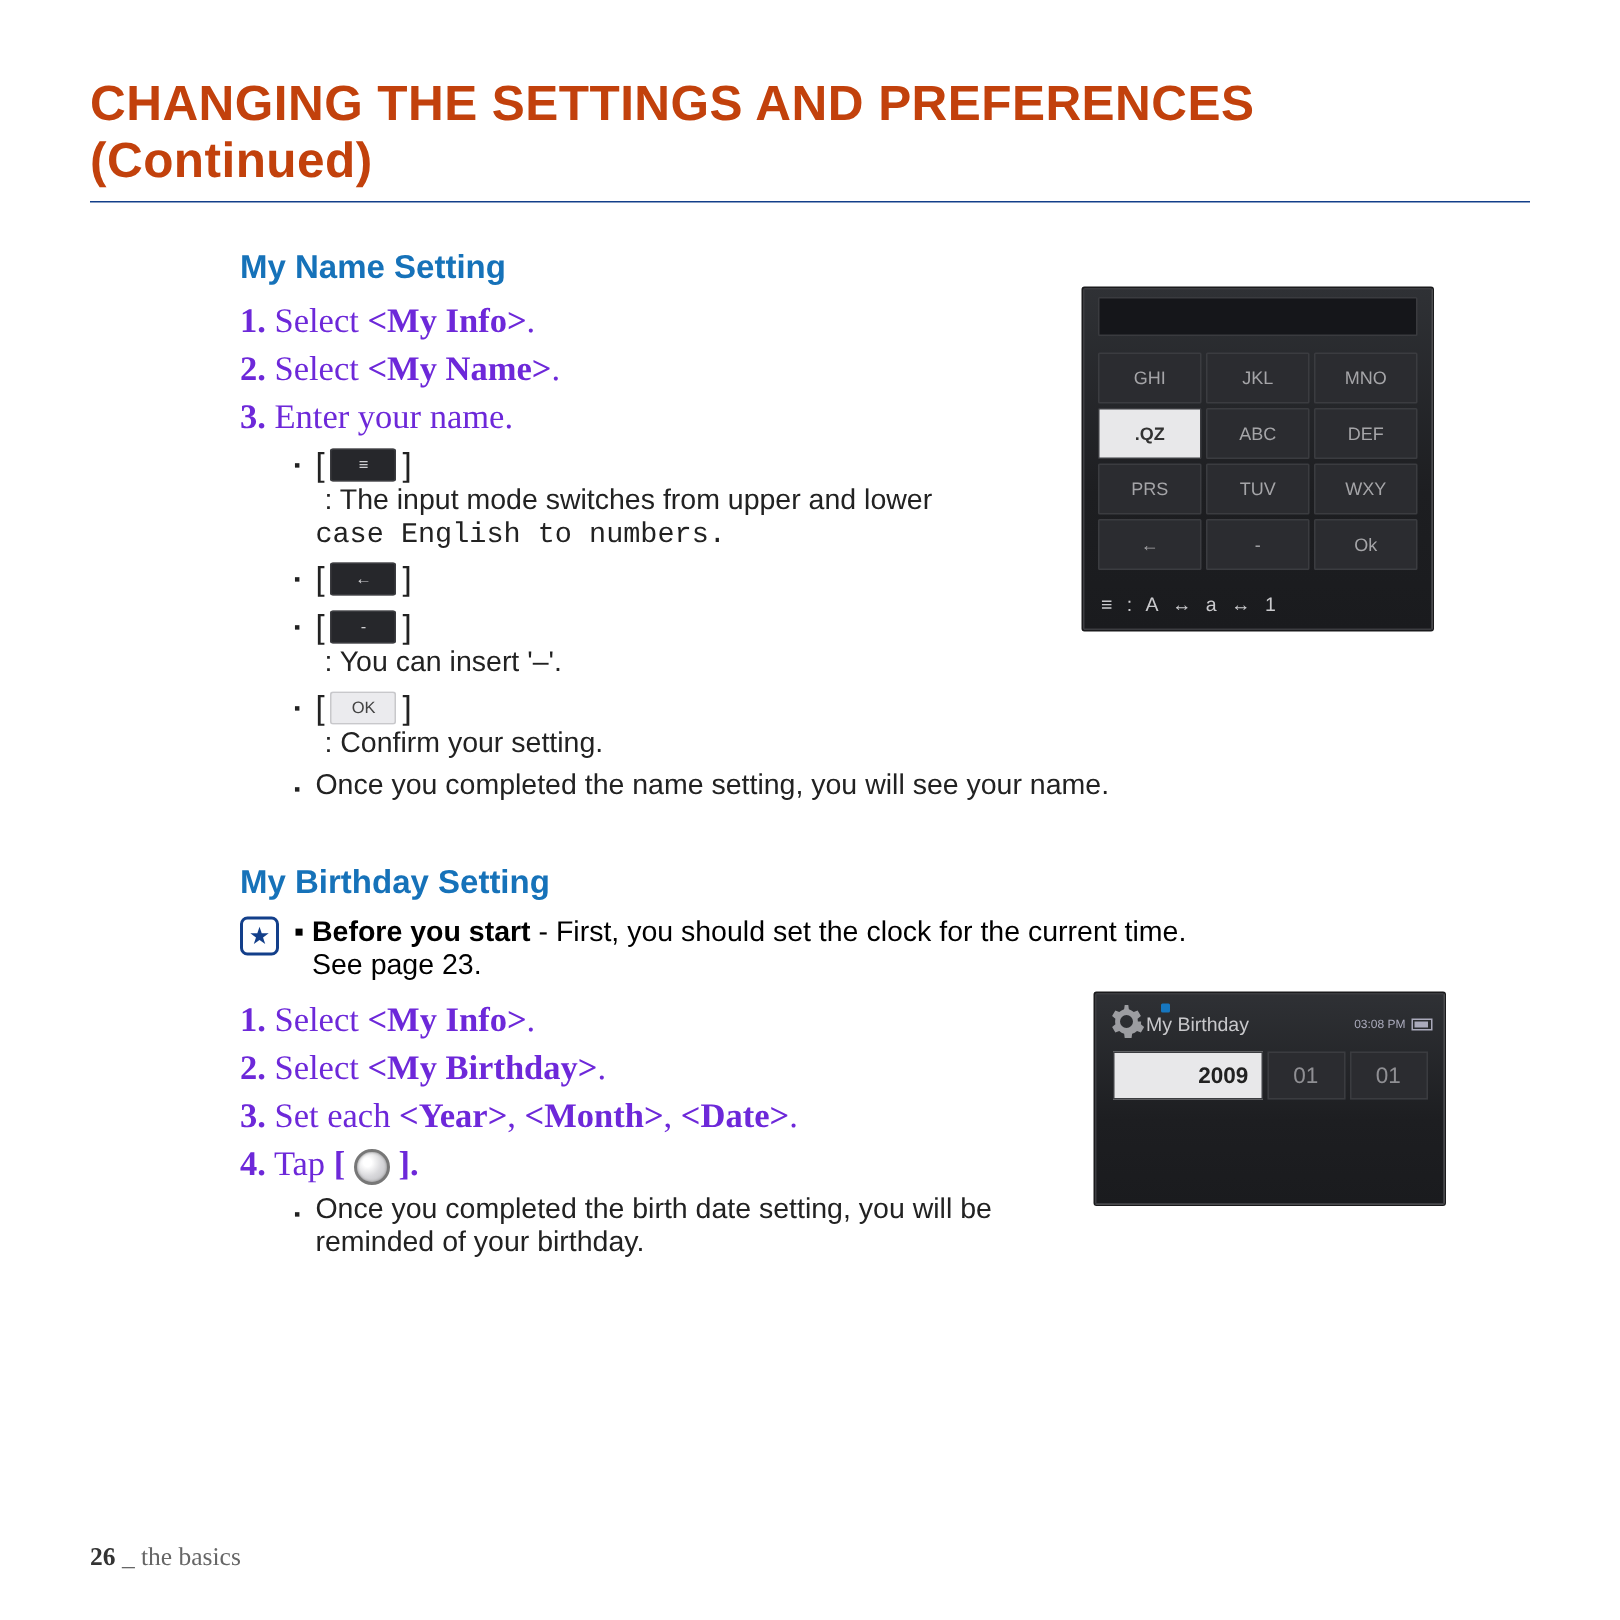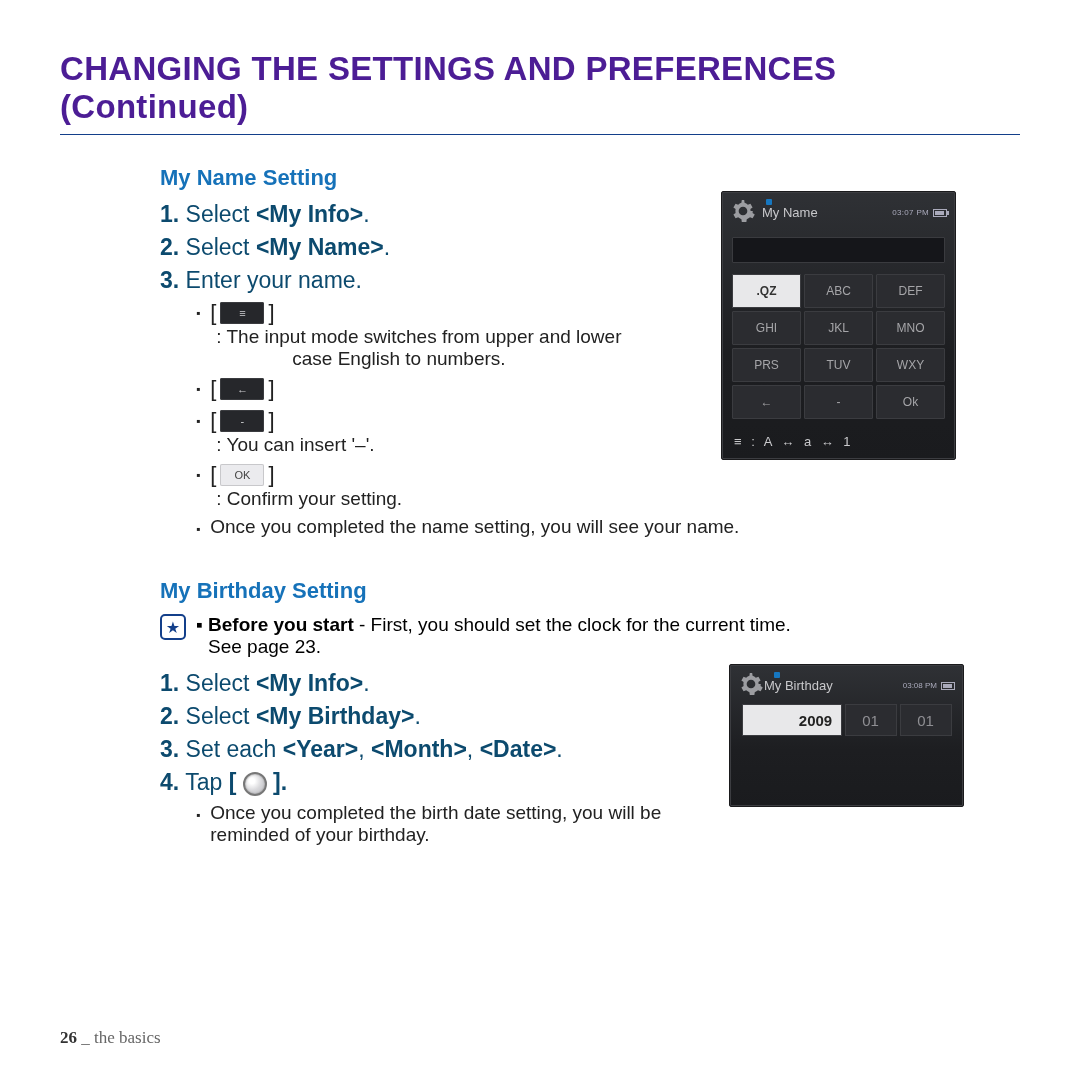--- a/index.html
+++ b/index.html
@@ -1,21 +1,21 @@
 <!DOCTYPE html>
 <html><head>
 <meta charset="utf-8">
 <style>
   * { box-sizing: border-box; margin: 0; padding: 0; }
   html, body { width: 1080px; height: 1080px; background: #fff; font-family: Arial, Helvetica, sans-serif; }
   .page { width: 1080px; height: 1080px; padding: 50px 60px 30px 60px; position: relative; }
-  .title { color: #4c1d95; font-size: 33px; font-weight: bold; border-bottom: 1px solid #133f8a; padding-bottom: 8px; margin-bottom: 30px; letter-spacing: 0.3px; }
+  .title { color: #c2410c; font-size: 33px; font-weight: bold; border-bottom: 1px solid #133f8a; padding-bottom: 8px; margin-bottom: 30px; letter-spacing: 0.3px; }
   .content { padding-left: 100px; position: relative; }
   .subhead { color: #1672b9; font-size: 22px; font-weight: bold; margin-bottom: 10px; }
-  .step { font-size: 23px; color: #0c4a6e; margin: 6px 0; }
+  .step { font-size: 23px; color: #6d28d9; margin: 6px 0; font-family: Liberation Serif, serif; }
   .step b { font-weight: bold; }
   .sublist { list-style: none; margin-left: 36px; margin-top: 6px; font-size: 19px; color: #222; }
   .sublist li { margin: 6px 0; display: flex; align-items: flex-start; }
   .sublist li::before { content: "▪"; font-size: 12px; margin-right: 10px; margin-top: 6px; }
   .keybox { display: inline-flex; align-items: center; justify-content: center; width: 44px; height: 22px; background: #26272b; color: #cfcfd2; font-size: 11px; border-radius: 2px; margin: 0 4px; box-shadow: inset 0 0 0 1px #3a3b3f; vertical-align: middle; }
   .keybox.light { background: #ebebee; color: #444; box-shadow: inset 0 0 0 1px #c8c8cb; }
   .br-wrap { display: flex; align-items: center; }
   .br-wrap .bracket { font-size: 22px; }
   .br-text { margin-left: 6px; }
   .star { display: inline-flex; align-items: center; justify-content: center; width: 26px; height: 26px; background: #ffffff; border: 2px solid #133f8a; border-radius: 5px; color: #133f8a; font-size: 16px; margin-right: 10px; flex-shrink: 0; }
@@ -78,21 +78,21 @@
 
       <ul class="sublist">
         <li>
           <div>
             <span class="br-wrap">
                 <span class="bracket">[</span> 
                 <span class="keybox">≡</span> 
                 <span class="bracket">]</span>
               </span>
             <span class="br-text"> : The input mode switches from upper and lower</span><br>
-            <span style="margin-left:82px;">case English to numbers.</span>
+            <span style="font-family:Liberation Mono, monospace;">case English to numbers.</span>
           </div>
         </li>
         <li>
           <div>
             <span class="br-wrap">
                 <span class="bracket">[</span> 
                 <span class="keybox">←</span> 
                 <span class="bracket">]</span>
               </span>
           </div>
@@ -116,47 +116,32 @@
               </span>
             <span class="br-text"> : Confirm your setting.</span>
           </div>
         </li>
         <li>
           <div>Once you completed the name setting, you will see your name.</div>
         </li>
       </ul>
 
       <div class="device" style="top:26px;">
-        <div class="hdr">
-          <span class="gear">
-            <svg viewBox="0 0 24 24">
-                <path fill="#9c9da1" d="M12 8a4 4 0 1 0 .001 8.001A4 4 0 0 0 12 8zm9 4c0 .6-.06 1.18-.17 1.74l2.04 1.6-2 3.46-2.4-.96a8 8 0 0 1-3 1.74l-.36 2.56H10.9l-.36-2.56a8 8 0 0 1-3-1.74l-2.4.96-2-3.46 2.04-1.6A8 8 0 0 1 5 12c0-.6.06-1.18.17-1.74L3.13 8.66l2-3.46 2.4.96a8 8 0 0 1 3-1.74L10.9 1.86h2.2l.36 2.56a8 8 0 0 1 3 1.74l2.4-.96 2 3.46-2.04 1.6c.11.56.17 1.14.17 1.74z"></path>
-              </svg>
-          </span>
-          <span class="dot"></span>
-          <span>My Name</span>
-          <span class="time">
-              <span>03:07 PM</span>
-              <span class="batt">
-                <span class="fill"></span>
-              </span>
-            </span>
-        </div>
         <div class="namebox"></div>
         <table class="keypad">
           <tbody>
               <tr>
+            <td>GHI</td>
+            <td>JKL</td>
+            <td>MNO</td>
+          </tr>
+          <tr>
             <td class="active">.QZ</td>
             <td>ABC</td>
             <td>DEF</td>
-          </tr>
-          <tr>
-            <td>GHI</td>
-            <td>JKL</td>
-            <td>MNO</td>
           </tr>
           <tr>
             <td>PRS</td>
             <td>TUV</td>
             <td>WXY</td>
           </tr>
           <tr>
             <td>←</td>
             <td>-</td>
             <td>Ok</td>

